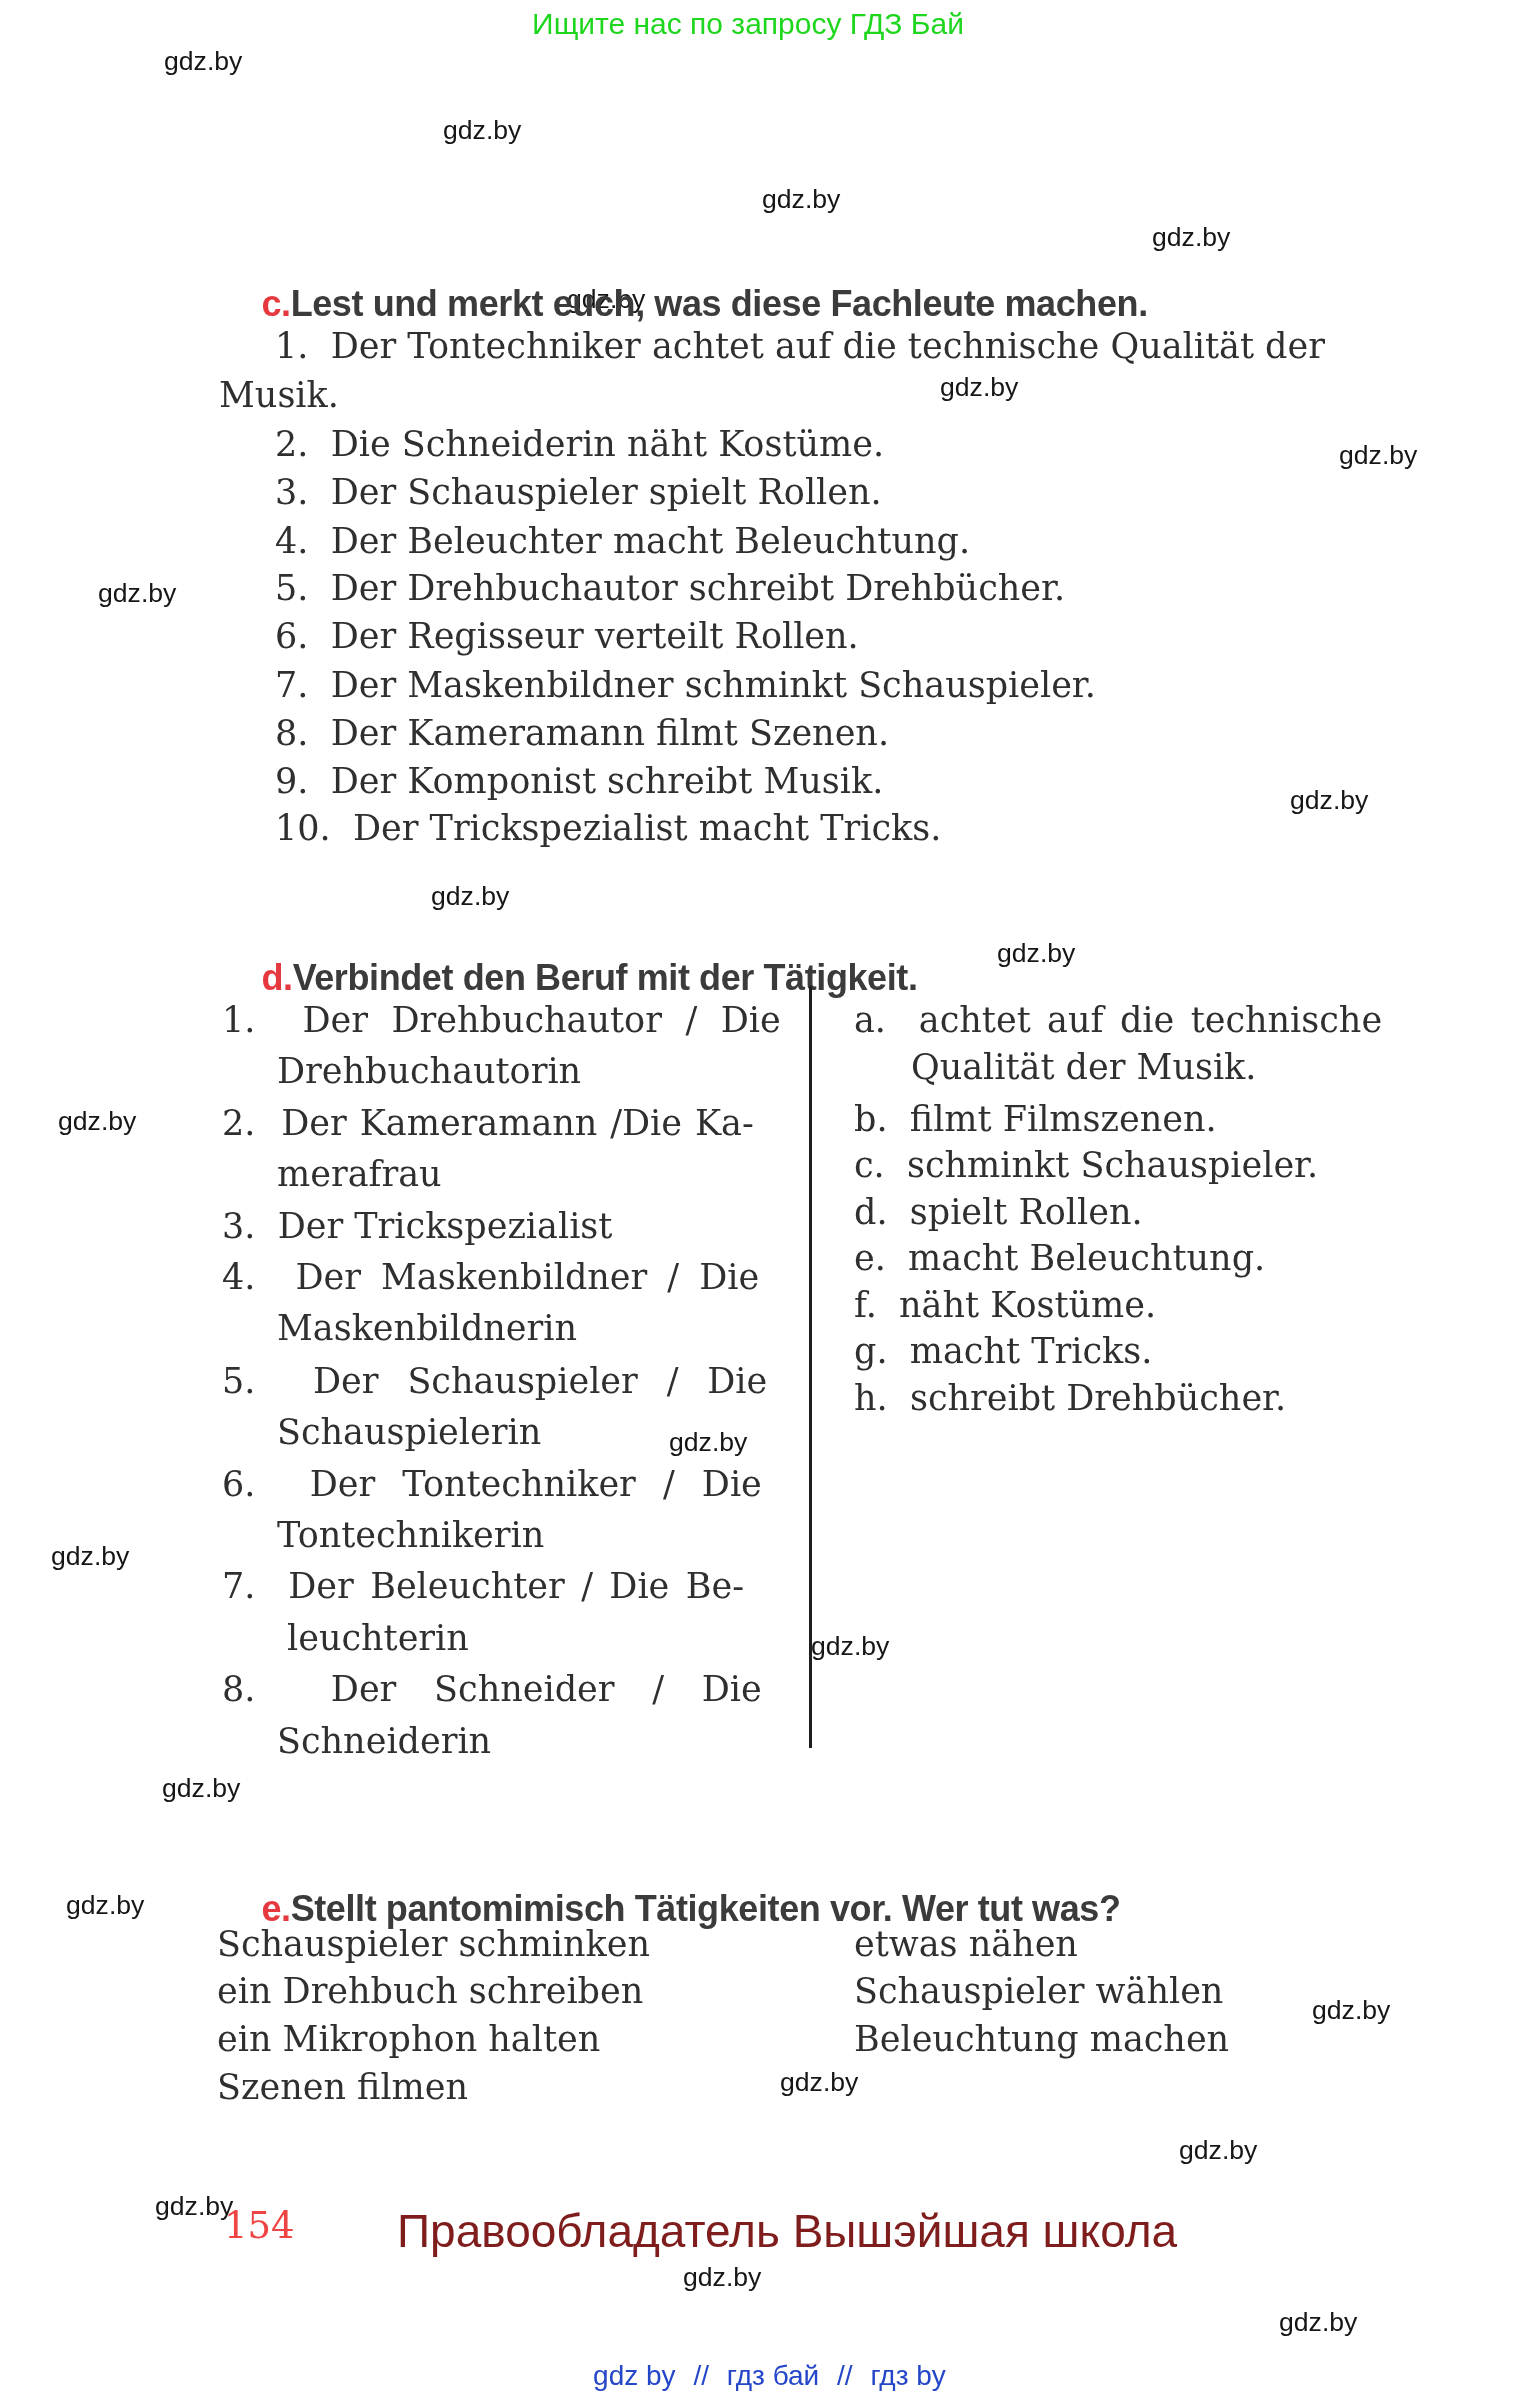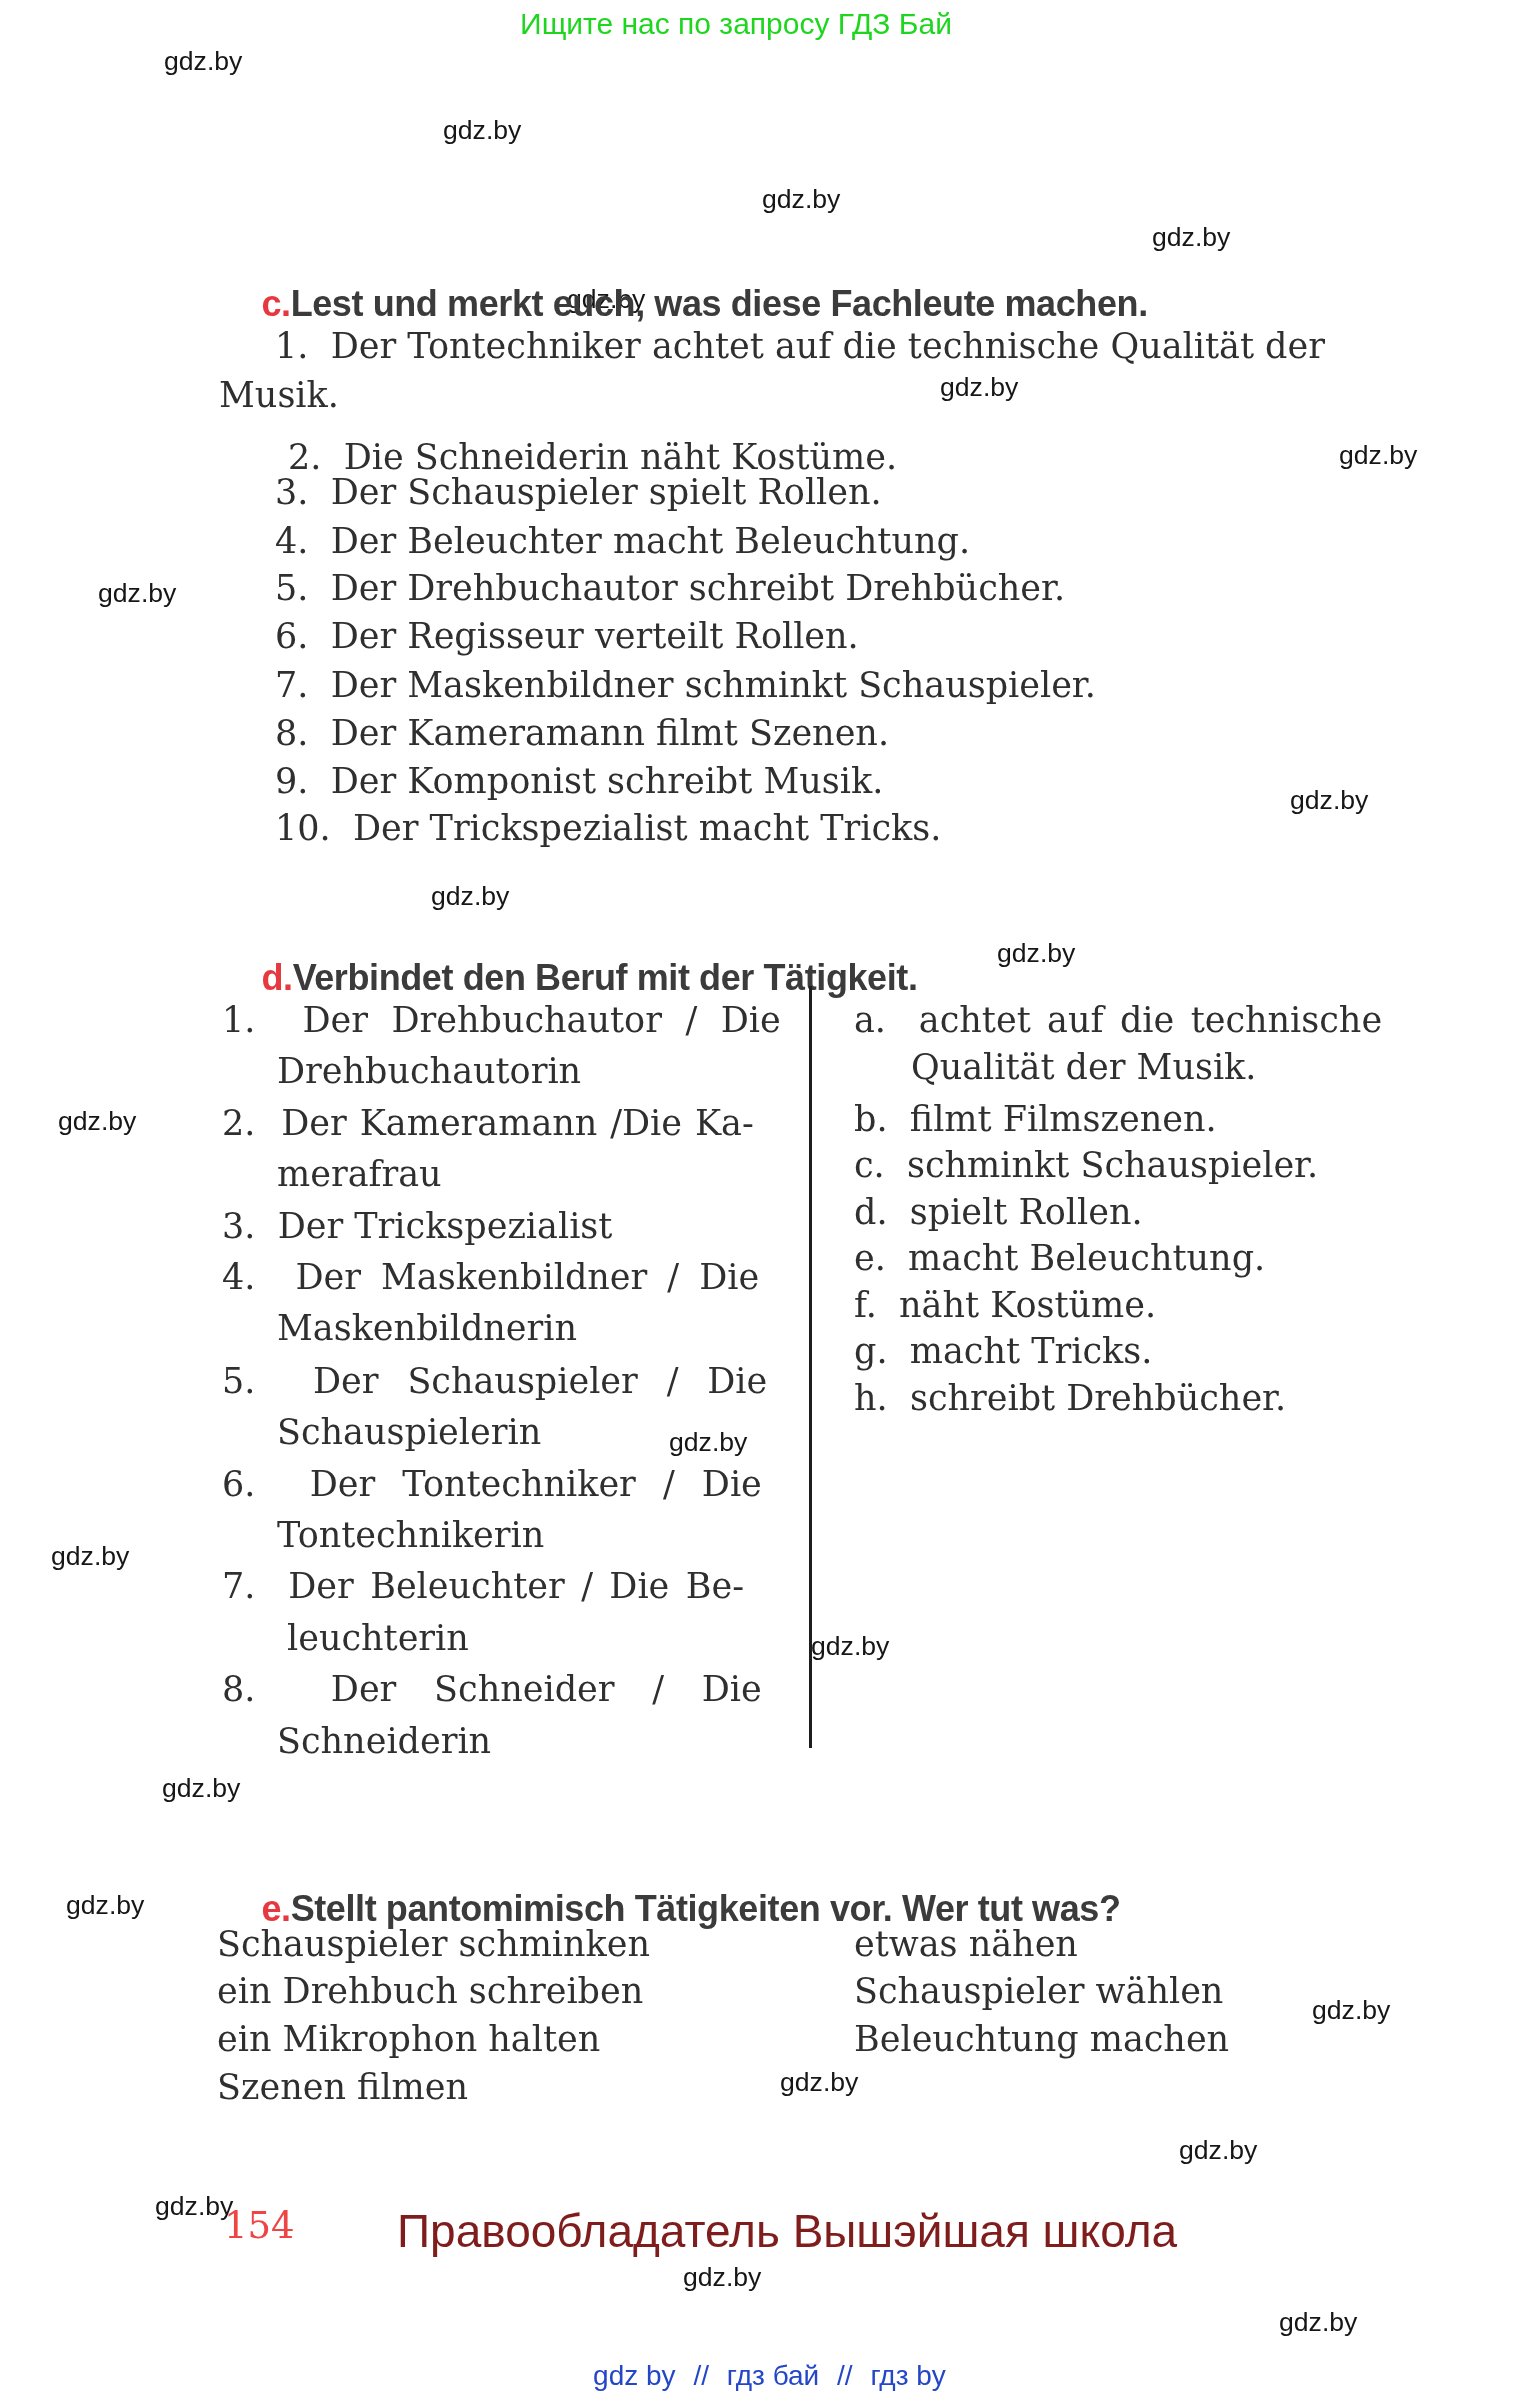--- a/index.html
+++ b/index.html
@@ -8,20 +8,21 @@
     width:1539px; height:2401px;
     background:#ffffff;
     overflow:hidden;
     font-family:"Liberation Sans", sans-serif;
   }
   .promo {
     position:absolute; top:7px; left:0; width:1472px;
     text-align:center;
     font-size:30px; color:#1fd61f;
     font-family:"Liberation Sans", sans-serif;
+    padding-left:12px;
   }
   .wm {
     position:absolute;
     font-size:26.6px; color:#161616;
     font-family:"Liberation Sans", sans-serif;
     white-space:pre;
   }
   .heading {
     position:absolute;
     font-family:"Liberation Sans", sans-serif;
@@ -91,21 +92,21 @@
   <span class="wm" style="left:155px;  top:2191px;">gdz.by</span>
   <span class="wm" style="left:683px;  top:2262px;">gdz.by</span>
   <span class="wm" style="left:1279px; top:2307px;">gdz.by</span>
 
   <div class="heading" style="left:223px; top:241px;">
     <span class="letter">c.</span><span class="title">Lest und merkt euch, was diese Fachleute machen.</span>
   </div>
 
   <div class="serif-line" style="left:275px; top:326px;">1.  Der Tontechniker achtet auf die technische Qualität der</div>
   <div class="serif-line" style="left:219px; top:375px;">Musik.</div>
-  <div class="serif-line" style="left:288px; top:424px;margin-top:13px;">2.  Die Schneiderin näht Kostüme.</div>
+  <div class="serif-line" style="left:275px; top:424px;">2.  Die Schneiderin näht Kostüme.</div>
   <div class="serif-line" style="left:275px; top:472px;">3.  Der Schauspieler spielt Rollen.</div>
   <div class="serif-line" style="left:275px; top:521px;">4.  Der Beleuchter macht Beleuchtung.</div>
   <div class="serif-line" style="left:275px; top:568px;">5.  Der Drehbuchautor schreibt Drehbücher.</div>
   <div class="serif-line" style="left:275px; top:616px;">6.  Der Regisseur verteilt Rollen.</div>
   <div class="serif-line" style="left:275px; top:665px;">7.  Der Maskenbildner schminkt Schauspieler.</div>
   <div class="serif-line" style="left:275px; top:713px;">8.  Der Kameramann filmt Szenen.</div>
   <div class="serif-line" style="left:275px; top:761px;">9.  Der Komponist schreibt Musik.</div>
   <div class="serif-line" style="left:275px; top:808px;">10.  Der Trickspezialist macht Tricks.</div>
 
   <div class="heading" style="left:223px; top:915px;">

